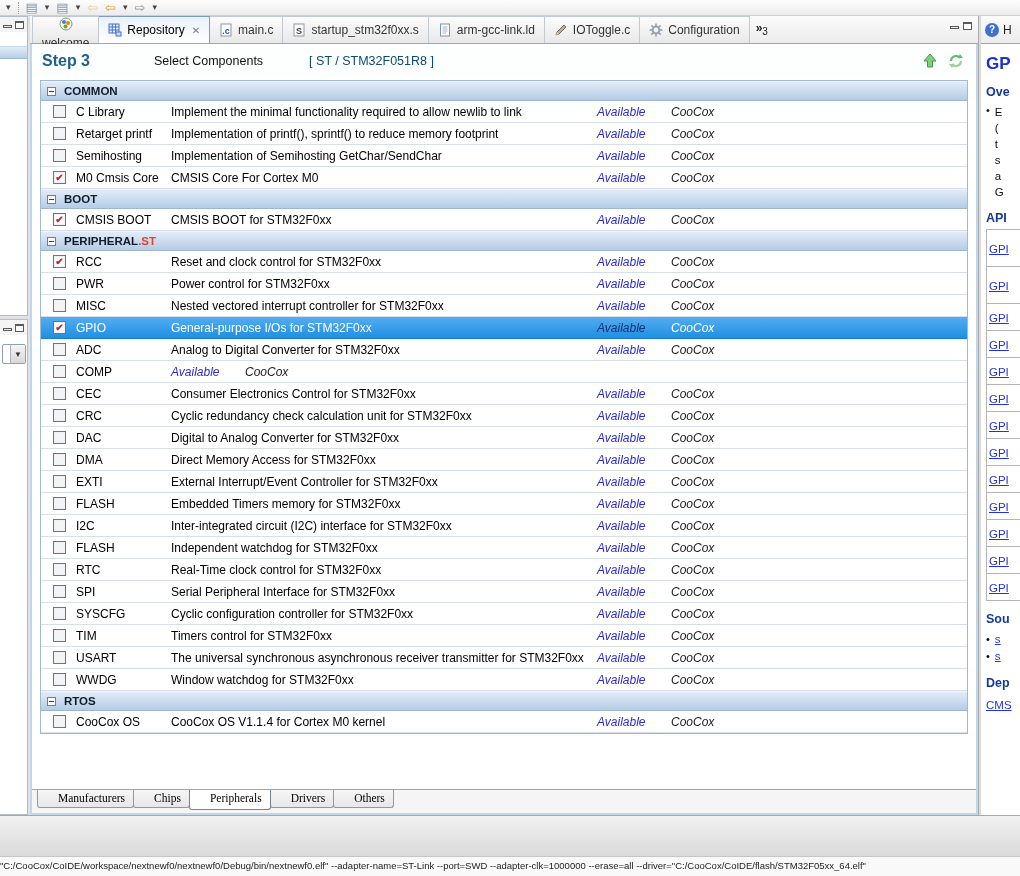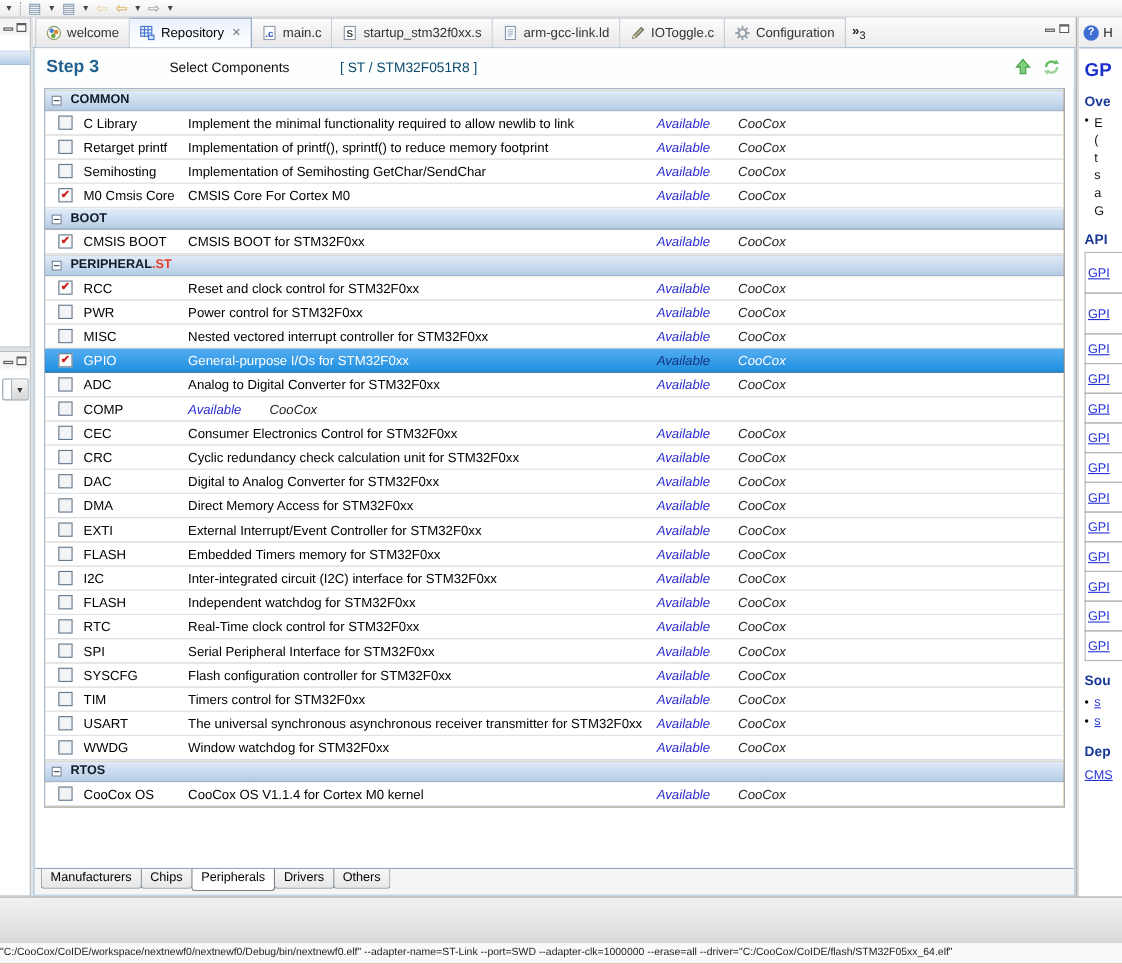--- a/index.html
+++ b/index.html
@@ -31,21 +31,21 @@
   .combo-btn { margin-left:auto; width:15px; background:linear-gradient(#f4f4f4,#d8d8d8); border-left:1px solid #aab4be;
     font-size:8px; color:#333; display:flex; align-items:center; justify-content:center; }
 
   
   .editor-area { flex:1; display:flex; flex-direction:column; min-width:0; background:#eef0f2; }
   .tab-bar { height:28px; flex:0 0 auto; display:flex; align-items:flex-end; background:linear-gradient(#fbfbfb,#ececec);
     border-bottom:1px solid #91aac4; padding-left:2px; }
   .tabs { display:flex; height:27px; }
   .etab { display:flex; align-items:center; gap:5px; padding:0 9px; font-size:12px; color:#333; height:27px;
     border:1px solid #c2c9d2; border-bottom:none; border-left:none; background:linear-gradient(#fcfcfc,#e8e8e8); white-space:nowrap; }
-  .etab:first-child { border-left:1px solid #c2c9d2; }
+  .etab:first-child { border-left:1px solid #c2c9d2;flex-direction:column; }
   .etab.active { background:linear-gradient(#eaf2fb,#ffffff); border-color:#7e9cc0; color:#000; }
   .etab-close { font-size:10px; color:#777; margin-left:2px; }
   .ticon { width:14px; height:14px; display:inline-flex; }
   .tab-overflow { margin-left:6px; font-size:12px; color:#222; align-self:center; font-weight:bold; }
   .tab-overflow sub { font-weight:normal; font-size:10px; }
   .winctl { margin-left:auto; display:flex; gap:4px; padding:0 6px 8px 0; align-self:center; }
 
   .editor-content { flex:1; display:flex; flex-direction:column; background:#fff; border:2px solid #c4d5e6; border-top:none; min-height:0; }
 
   
@@ -73,22 +73,22 @@
   .col-desc { flex:1; white-space:nowrap; overflow:hidden; }
   .col-status { width:74px; flex:0 0 auto; font-style:italic; color:#2a2ad4; }
   .col-vendor { width:296px; flex:0 0 auto; font-style:italic; color:#222; }
   .row.selected { background:linear-gradient(#54adf0,#1f8fe2); color:#fff; border-bottom:1px solid #1b7ec9; }
   .row.selected .col-status { color:#14327c; }
   .row.selected .col-vendor { color:#fff; }
 
   
   .bottom-tabs { margin-top:auto; height:24px; flex:0 0 auto; border-top:1px solid #98a6b6; background:#f5f5f5;
     display:flex; align-items:flex-start; padding-left:5px; }
-  .btab { font-size:11.5px; color:#000; padding:2px 8px 3px 8px; background:linear-gradient(#f6f6f6,#e7e7e7);
-    border:1px solid #8f99a3; border-top:none; border-radius:0 0 3px 3px; margin-right:-1px; }
+  .btab { font-size:11.5px; color:#000; padding:2px 8px 3px 20px; background:linear-gradient(#f6f6f6,#e7e7e7);
+    border:1px solid #8f99a3; border-top:none; border-radius:0 0 3px 3px; margin-right:-1px;font-family:Liberation Serif, serif; }
   .btab.active { background:#fff; padding-bottom:5px; position:relative; z-index:2; border-color:#77828d; }
 
   
   .sash-v { width:3px; background:#dadada; border-left:1px solid #adadad; flex:0 0 auto; }
   .right-pane { width:39px; flex:0 0 auto; background:#fff; display:flex; flex-direction:column; overflow:hidden; }
   .help-tabbar { height:28px; flex:0 0 auto; display:flex; align-items:center; gap:4px; padding-left:4px;
     background:linear-gradient(#fbfbfb,#ececec); border-bottom:1px solid #91aac4; font-size:12px; color:#222; white-space:nowrap; }
   .help-ico { width:14px; height:14px; border-radius:50%; background:#3f6fd0; color:#fff; font-size:10px; font-weight:bold;
     display:inline-flex; align-items:center; justify-content:center; flex:0 0 auto; }
   .help-content { flex:1; padding:2px 0 0 5px; overflow:hidden; white-space:nowrap; }
@@ -416,21 +416,21 @@
             <div class="row">
               <span class="cbwrap unchecked"></span>
               <span class="col-name">SPI</span>
               <span class="col-desc">Serial Peripheral Interface for STM32F0xx</span>
               <span class="col-status">Available</span>
               <span class="col-vendor">CooCox</span>
             </div>
             <div class="row">
               <span class="cbwrap unchecked"></span>
               <span class="col-name">SYSCFG</span>
-              <span class="col-desc">Flash configuration controller for STM32F0xx</span>
+              <span class="col-desc">Cyclic configuration controller for STM32F0xx</span>
               <span class="col-status">Available</span>
               <span class="col-vendor">CooCox</span>
             </div>
             <div class="row">
               <span class="cbwrap unchecked"></span>
               <span class="col-name">TIM</span>
               <span class="col-desc">Timers control for STM32F0xx</span>
               <span class="col-status">Available</span>
               <span class="col-vendor">CooCox</span>
             </div>

